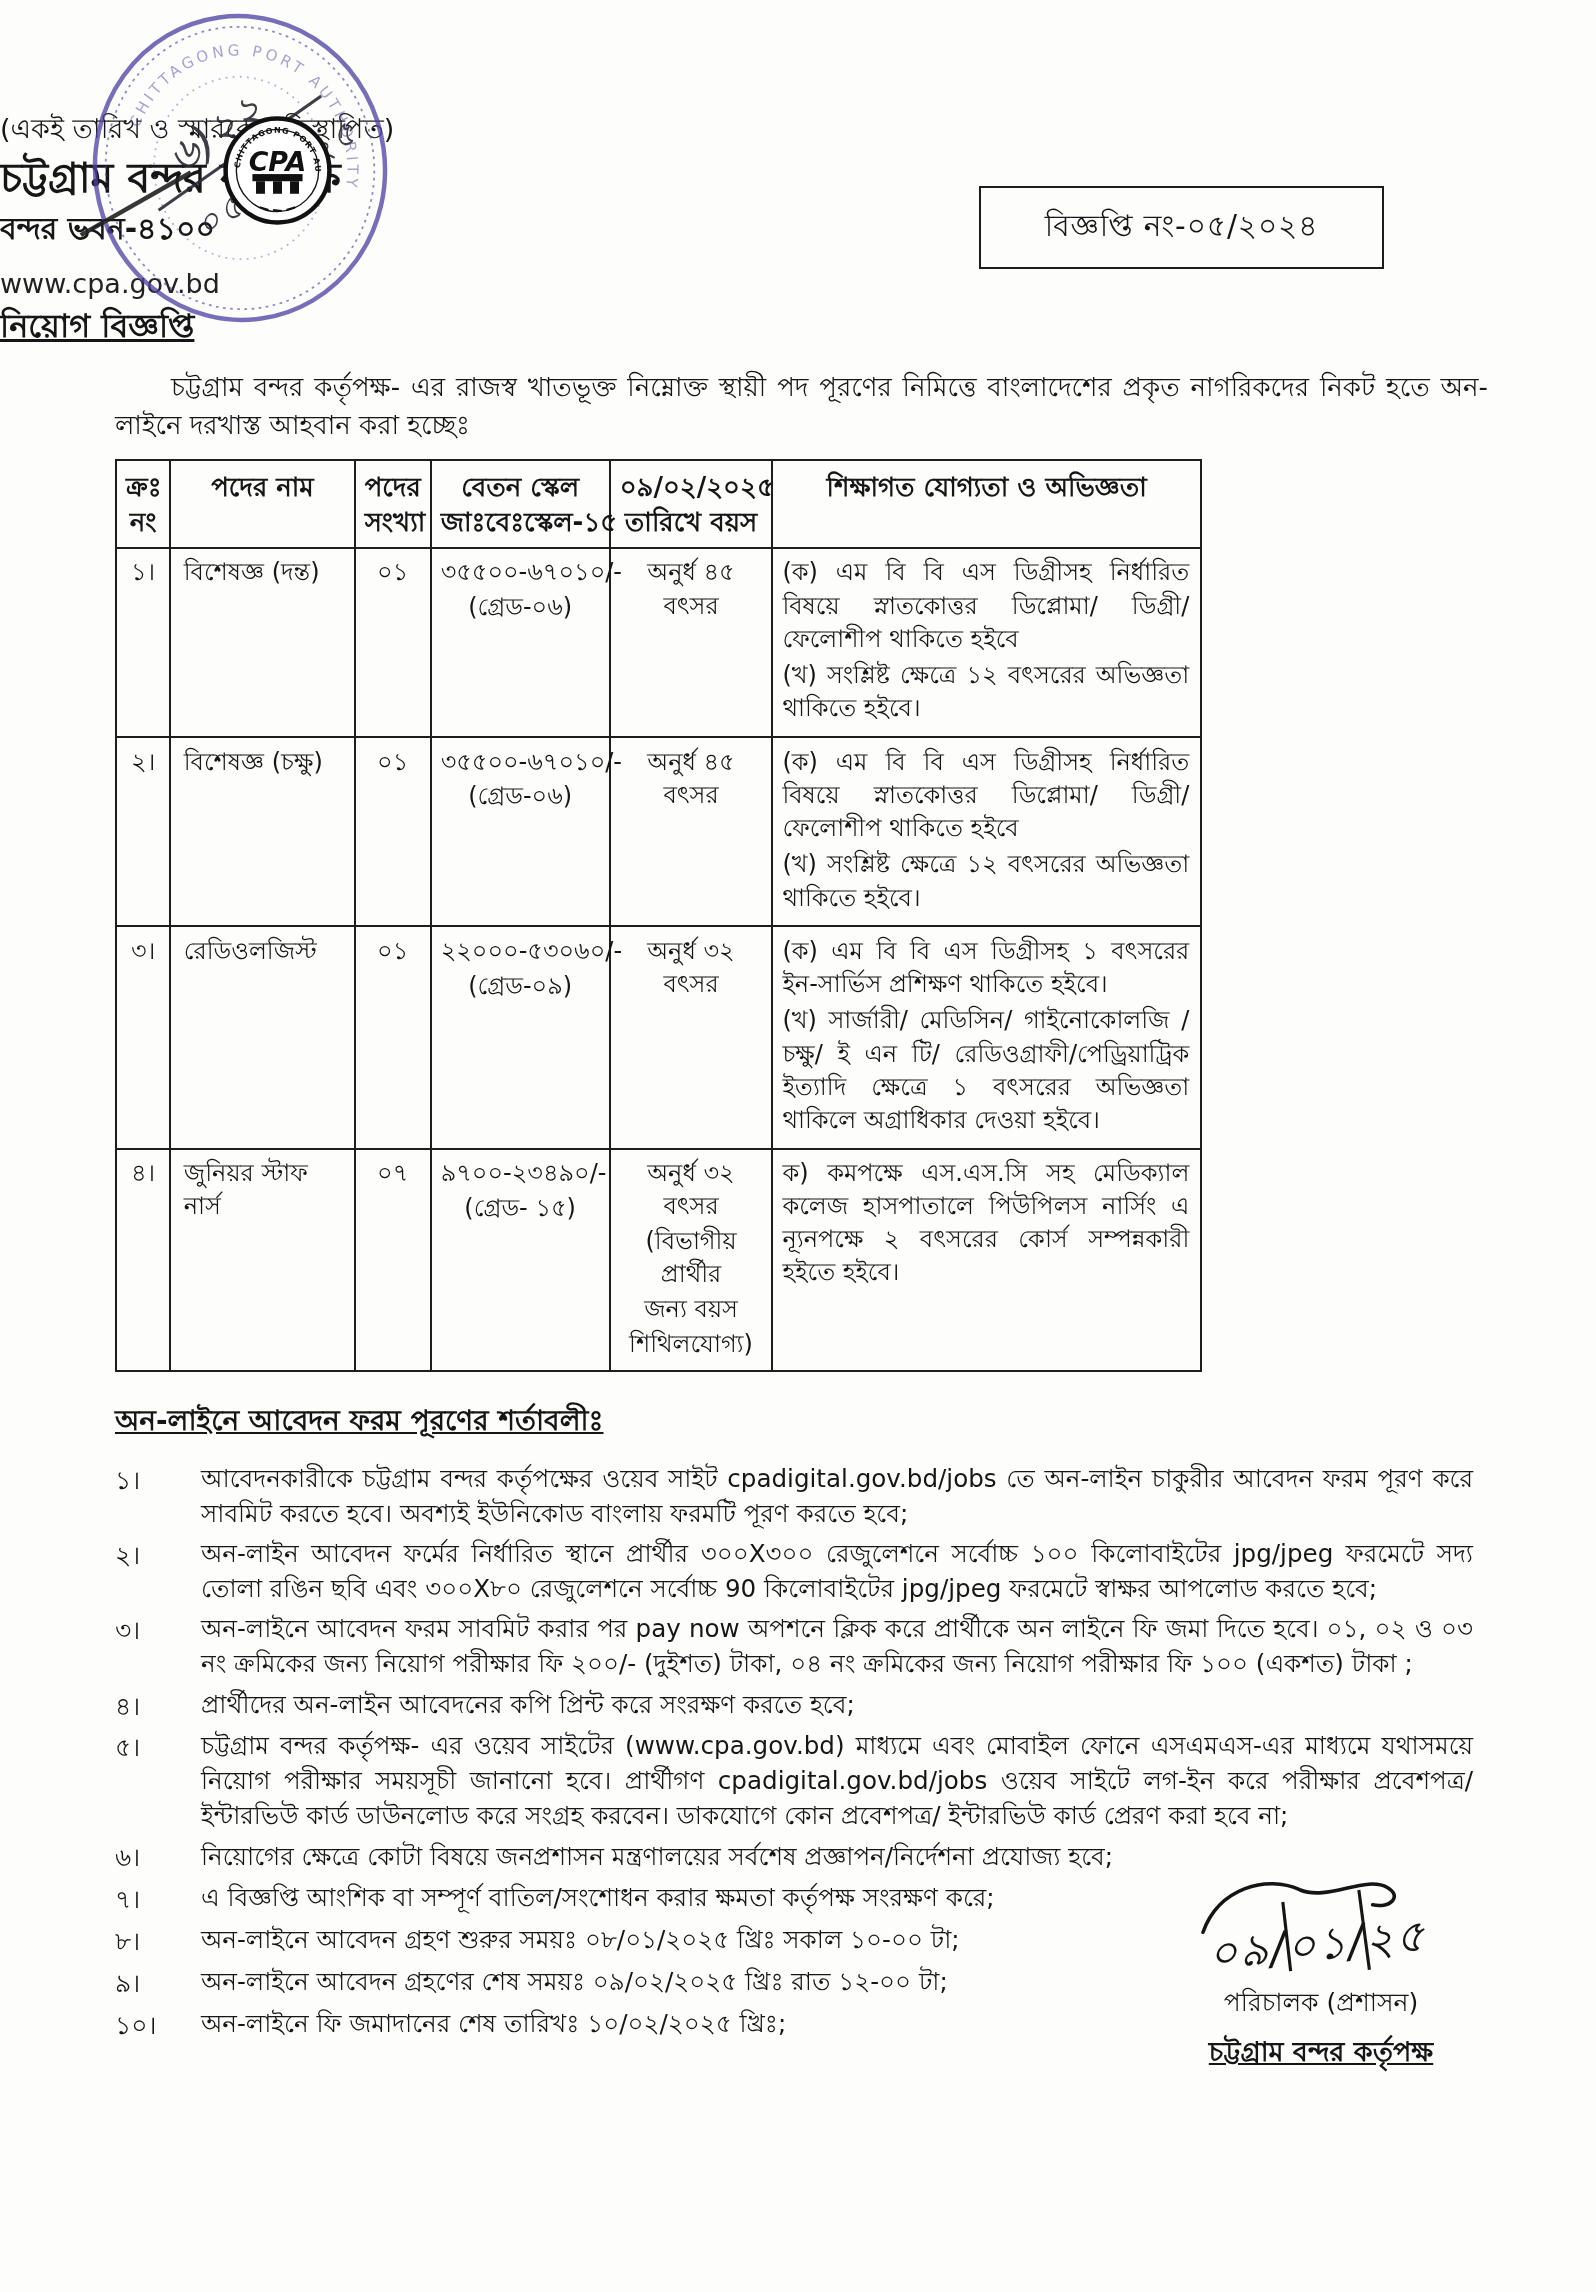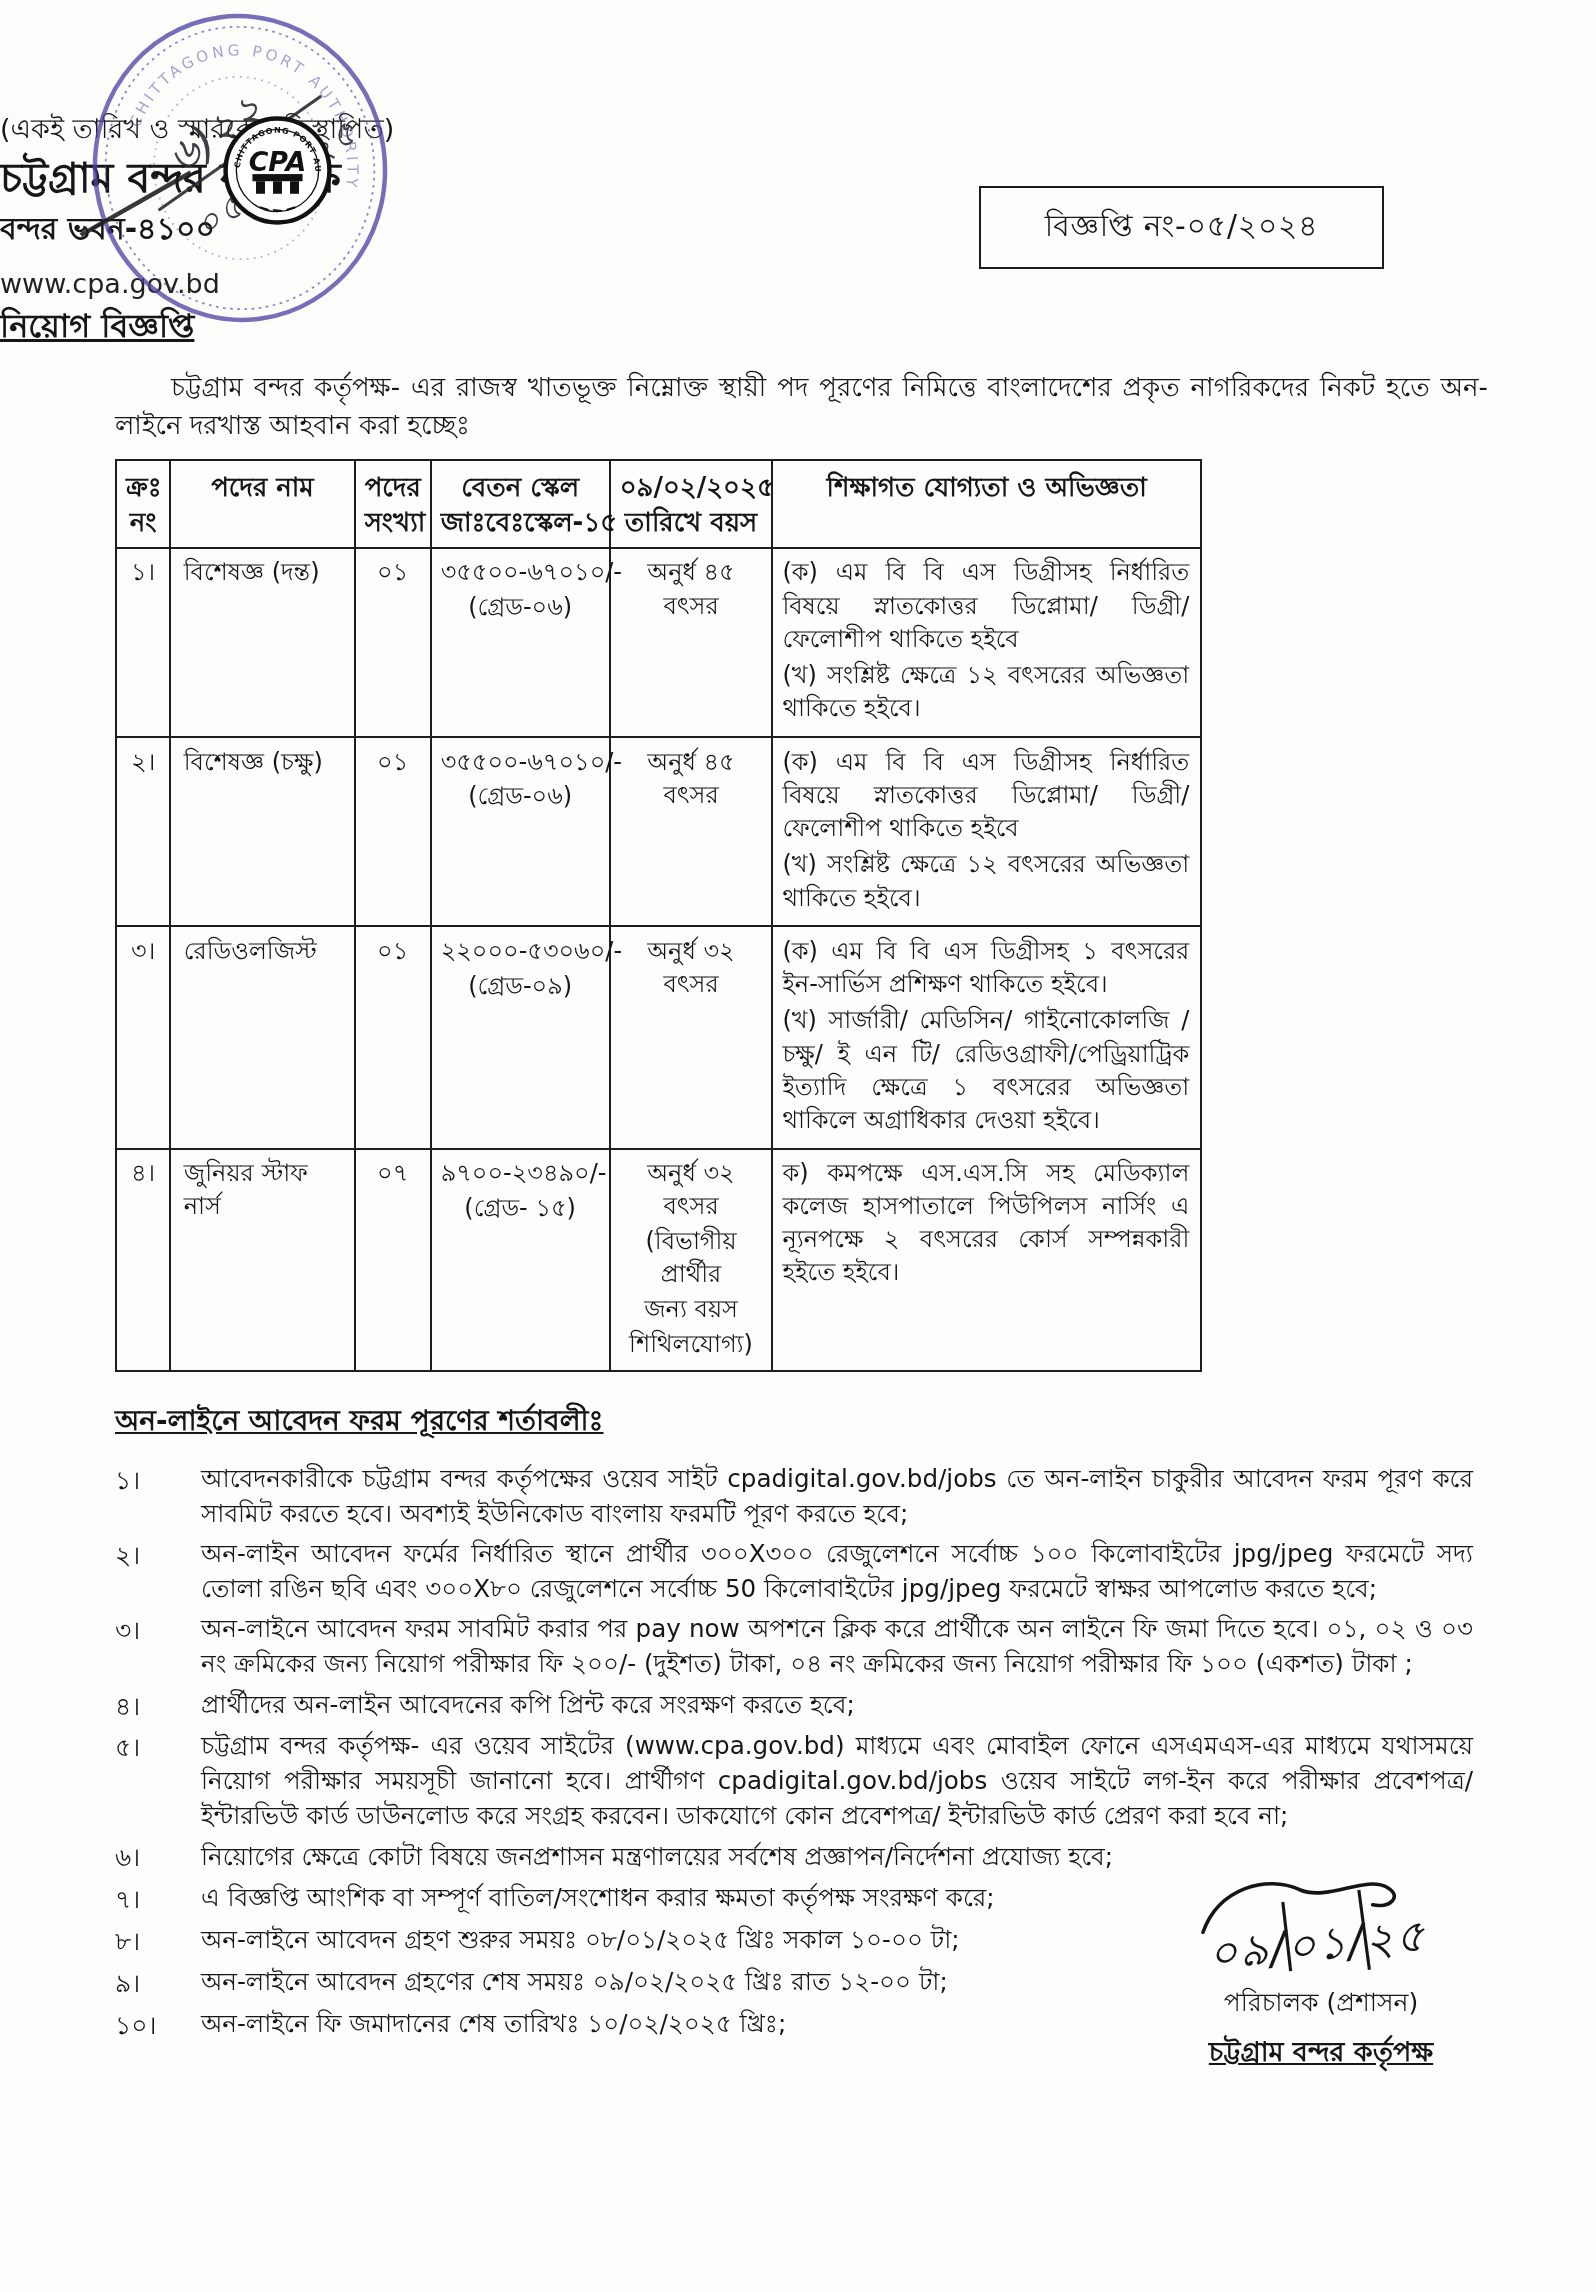--- a/index.html
+++ b/index.html
@@ -260,21 +260,21 @@
   </table>
 
   <div><span class="cond-heading">অন-লাইনে আবেদন ফরম পূরণের শর্তাবলীঃ</span></div>
   <div class="cond-list" id="cond-list">
       <div class="cond-item">
         <div class="cond-num">১।</div>
         <div class="cond-text">আবেদনকারীকে চট্টগ্রাম বন্দর কর্তৃপক্ষের ওয়েব সাইট cpadigital.gov.bd/jobs তে অন-লাইন চাকুরীর আবেদন ফরম পূরণ করে সাবমিট করতে হবে। অবশ্যই ইউনিকোড বাংলায় ফরমটি পূরণ করতে হবে;</div>
       </div>
       <div class="cond-item">
         <div class="cond-num">২।</div>
-        <div class="cond-text">অন-লাইন আবেদন ফর্মের নির্ধারিত স্থানে প্রার্থীর ৩০০X৩০০ রেজুলেশনে সর্বোচ্চ ১০০ কিলোবাইটের jpg/jpeg ফরমেটে সদ্য তোলা রঙিন ছবি এবং ৩০০X৮০ রেজুলেশনে সর্বোচ্চ 50 কিলোবাইটের jpg/jpeg ফরমেটে স্বাক্ষর আপলোড করতে হবে;</div>
+        <div class="cond-text">অন-লাইন আবেদন ফর্মের নির্ধারিত স্থানে প্রার্থীর ৩০০X৩০০ রেজুলেশনে সর্বোচ্চ ১০০ কিলোবাইটের jpg/jpeg ফরমেটে সদ্য তোলা রঙিন ছবি এবং ৩০০X৮০ রেজুলেশনে সর্বোচ্চ 90 কিলোবাইটের jpg/jpeg ফরমেটে স্বাক্ষর আপলোড করতে হবে;</div>
       </div>
       <div class="cond-item">
         <div class="cond-num">৩।</div>
         <div class="cond-text">অন-লাইনে আবেদন ফরম সাবমিট করার পর pay now অপশনে ক্লিক করে প্রার্থীকে অন লাইনে ফি জমা দিতে হবে। ০১, ০২ ও ০৩ নং ক্রমিকের জন্য নিয়োগ পরীক্ষার ফি ২০০/- (দুইশত) টাকা, ০৪ নং ক্রমিকের জন্য নিয়োগ পরীক্ষার ফি ১০০ (একশত) টাকা ;</div>
       </div>
       <div class="cond-item">
         <div class="cond-num">৪।</div>
         <div class="cond-text">প্রার্থীদের অন-লাইন আবেদনের কপি প্রিন্ট করে সংরক্ষণ করতে হবে;</div>
       </div>
       <div class="cond-item">

